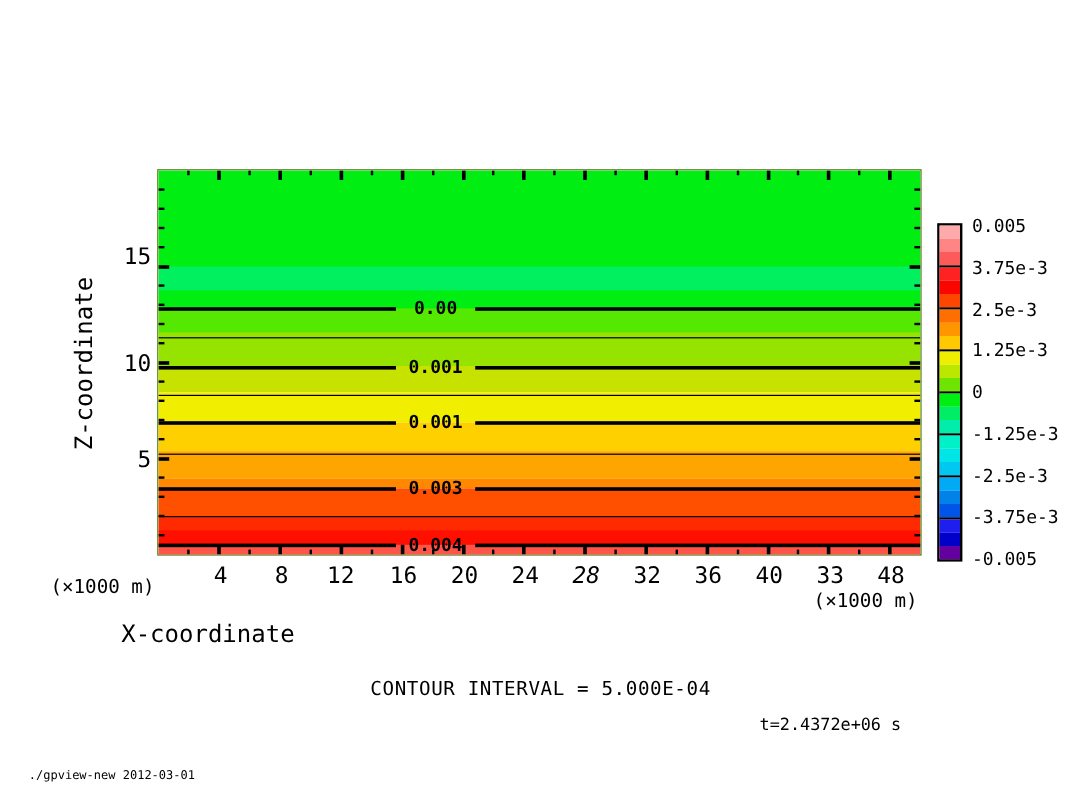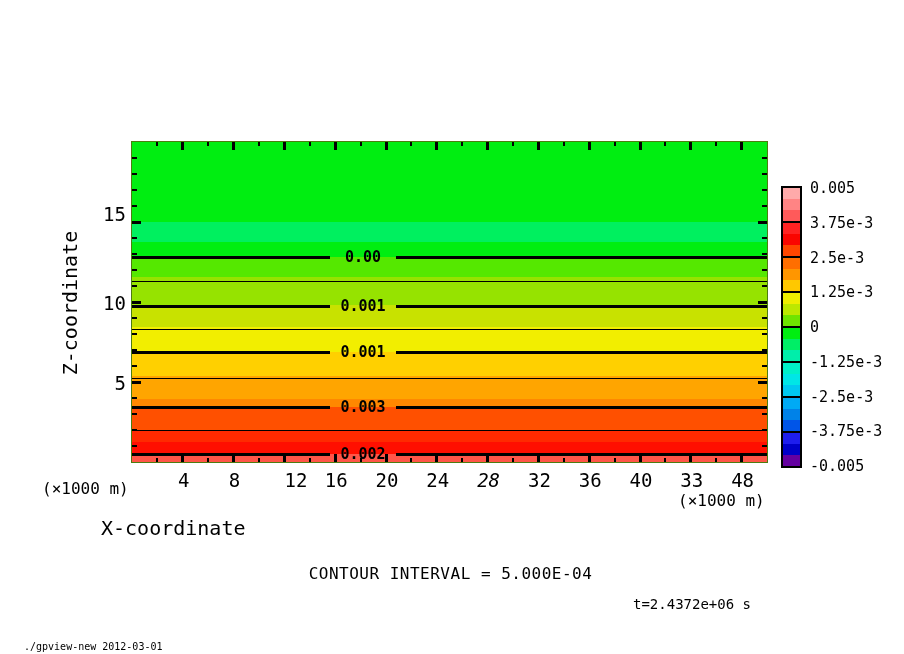--- a/index.html
+++ b/index.html
@@ -60,21 +60,21 @@
       <div class="cline" style="top: 208.92px; height: 3px; left: 0px; width: 198px;"></div>
       <div class="cline" style="top: 208.92px; height: 3px; left: 264px; width: 371px;"></div>
       <div class="clabel" style="top: 200.92px; left: 196px; width: 70px;">0.001</div>
       <div class="cline" style="top: 236px; height: 1px; left: 0px; width: 100%;"></div>
       <div class="cline" style="top: 263.96px; height: 3px; left: 0px; width: 198px;"></div>
       <div class="cline" style="top: 263.96px; height: 3px; left: 264px; width: 371px;"></div>
       <div class="clabel" style="top: 255.96px; left: 196px; width: 70px;">0.003</div>
       <div class="cline" style="top: 288px; height: 1px; left: 0px; width: 100%;"></div>
       <div class="cline" style="top: 311px; height: 3px; left: 0px; width: 198px;"></div>
       <div class="cline" style="top: 311px; height: 3px; left: 264px; width: 371px;"></div>
-      <div class="clabel" style="top: 303px; left: 196px; width: 70px;">0.002</div>
+      <div class="clabel" style="top: 303px; left: 196px; width: 70px;">0.004</div>
       <div class="tick" style="left: 24.4px; top: 0px; width: 2px; height: 4px;"></div>
       <div class="tick" style="left: 24.4px; bottom: 0px; width: 2px; height: 4px;"></div>
       <div class="tick" style="left: 49.3px; top: 0px; width: 3px; height: 8px;"></div>
       <div class="tick" style="left: 49.3px; bottom: 0px; width: 3px; height: 8px;"></div>
       <div class="tick" style="left: 75.2px; top: 0px; width: 2px; height: 4px;"></div>
       <div class="tick" style="left: 75.2px; bottom: 0px; width: 2px; height: 4px;"></div>
       <div class="tick" style="left: 100.1px; top: 0px; width: 3px; height: 8px;"></div>
       <div class="tick" style="left: 100.1px; bottom: 0px; width: 3px; height: 8px;"></div>
       <div class="tick" style="left: 126px; top: 0px; width: 2px; height: 4px;"></div>
       <div class="tick" style="left: 126px; bottom: 0px; width: 2px; height: 4px;"></div>
@@ -198,21 +198,21 @@
       </div>
       <div class="cbseg">
         <div class="cbsub" style="background: rgb(30, 30, 238);"></div>
         <div class="cbsub" style="background: rgb(0, 0, 200);"></div>
         <div class="cbsub" style="background: rgb(100, 0, 160);"></div>
       </div>
     </div>
   <div class="footer" style="left:24px;top:641px;">./gpview-new  2012-03-01</div>
 <div class="xticklab" style="left: 163.8px; top: 469px; width: 40px;">4</div>
     <div class="xticklab" style="left: 214.6px; top: 469px; width: 40px;">8</div>
-    <div class="xticklab" style="left: 276px; top: 469px; width: 40px;">12</div>
+    <div class="xticklab" style="left: 264px; top: 469px; width: 40px;">12</div>
     <div class="xticklab" style="left: 316.2px; top: 469px; width: 40px;">16</div>
     <div class="xticklab" style="left: 367px; top: 469px; width: 40px;">20</div>
     <div class="xticklab" style="left: 417.8px; top: 469px; width: 40px;">24</div>
     <div class="xticklab" style="left: 468.6px; top: 469px; width: 40px; font-style: italic;">28</div>
     <div class="xticklab" style="left: 519.4px; top: 469px; width: 40px;">32</div>
     <div class="xticklab" style="left: 570.2px; top: 469px; width: 40px;">36</div>
     <div class="xticklab" style="left: 621px; top: 469px; width: 40px; text-align: center;">40</div>
     <div class="xticklab" style="left: 671.8px; top: 469px; width: 40px;">33</div>
     <div class="xticklab" style="left: 722.6px; top: 469px; width: 40px;">48</div>
     <div class="yticklab" style="left: 88px; top: 372px; width: 38px;">5</div>

